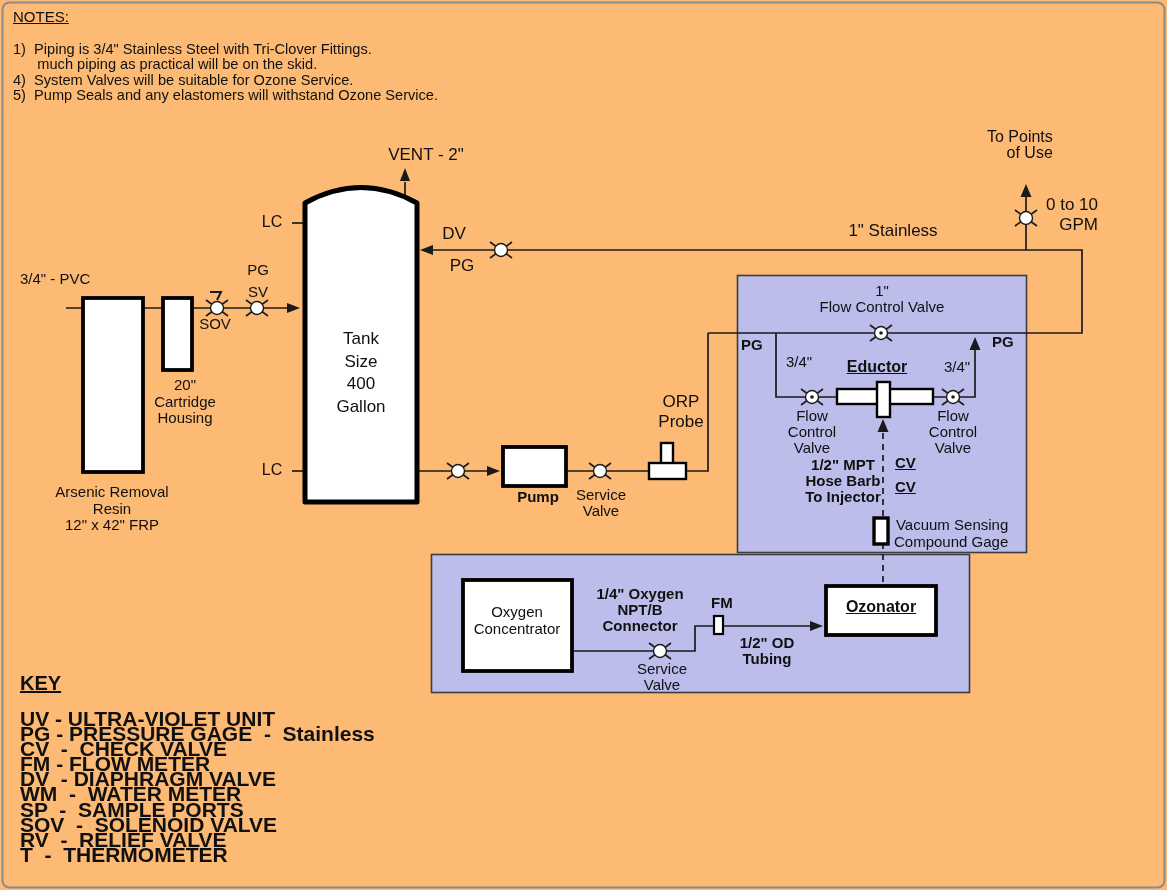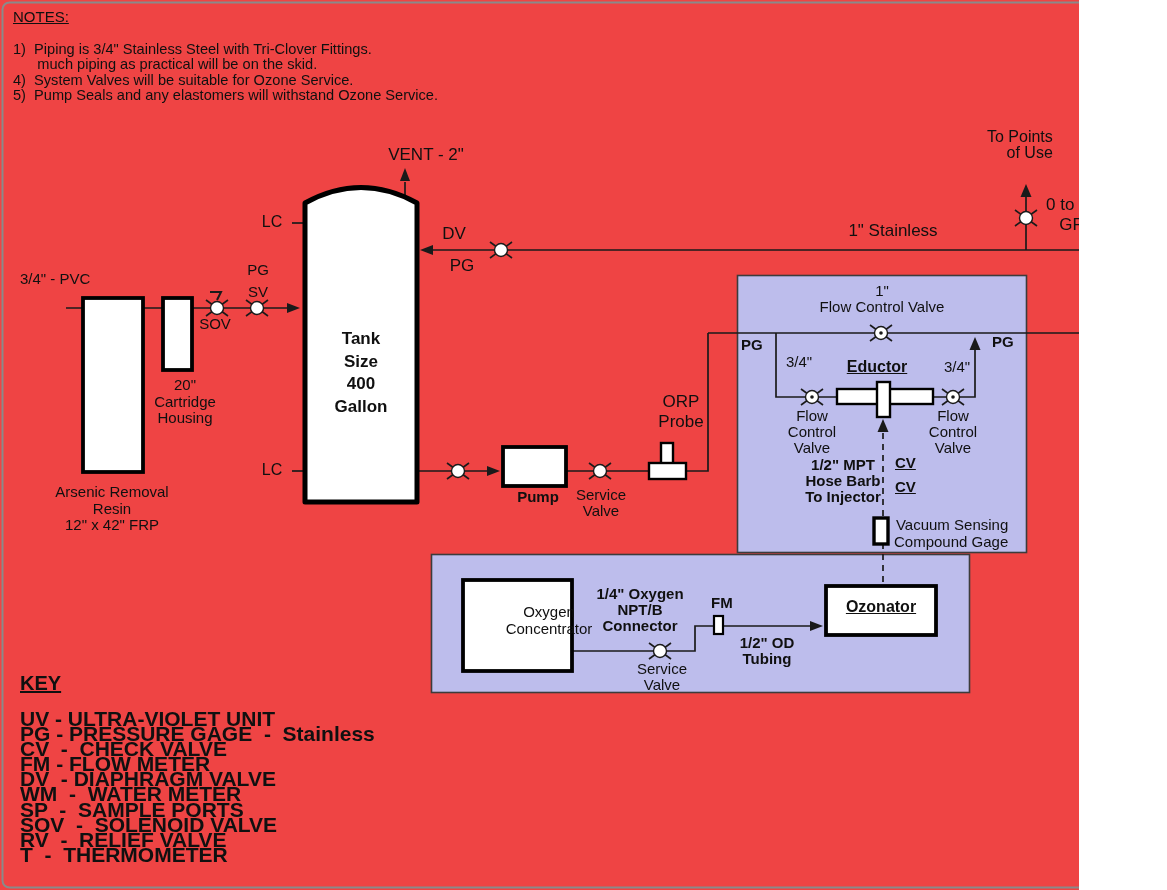--- a/index.html
+++ b/index.html
@@ -1,16 +1,16 @@
 <!DOCTYPE html>
 <html><head>
 <meta charset="utf-8">
 <style>
   html,body{margin:0;padding:0;background:#fff;}
-  .canvas{position:relative;width:1079px;height:890px;background:#ef4444;
+  .canvas{position:relative;width:1167px;height:890px;background:#fdba74;
           font-family:"Liberation Sans",sans-serif;color:#101010;overflow:hidden;}
   svg{position:absolute;left:0;top:0;}
   .lbl{position:absolute;font-size:15px;line-height:16px;white-space:pre;
        text-align:center;transform:translateX(-50%);}
   .la{transform:none;text-align:right;}
   .b{font-weight:bold;}
   .u{text-decoration:underline;}
   .f16{font-size:16px;}
   .f17{font-size:17px;}
   .notes{position:absolute;left:13px;top:8px;}
@@ -156,21 +156,21 @@
   <div class="lbl la" style="left:20px;top:271px;">3/4" - PVC</div>
   <div class="lbl" style="left:258px;top:262px;">PG</div>
   <div class="lbl" style="left:258px;top:284px;">SV</div>
   <div class="lbl" style="left:215px;top:316px;">SOV</div>
   <div class="lbl" style="left:112px;top:484px;line-height:16.5px;">Arsenic Removal
 Resin
 12" x 42" FRP</div>
   <div class="lbl" style="left:185px;top:377px;line-height:16.5px;">20"
 Cartridge
 Housing</div>
-  <div class="lbl f17" style="left:361px;top:328px;line-height:22.5px;font-weight:bold;">Tank
+  <div class="lbl f17" style="left:361px;top:328px;line-height:22.5px;">Tank
 Size
 400
 Gallon</div>
   <div class="lbl f17" style="left:426px;top:147px;">VENT - 2"</div>
   <div class="lbl f16" style="left:272px;top:214px;">LC</div>
   <div class="lbl f16" style="left:272px;top:462px;">LC</div>
   <div class="lbl f17" style="left:454px;top:226px;">DV</div>
   <div class="lbl f17" style="left:462px;top:258px;">PG</div>
   <div class="lbl f17" style="left:893px;top:223px;">1" Stainless</div>
   <div class="lbl la f16" style="left:987px;top:129px;line-height:16px;">To Points
@@ -195,21 +195,21 @@
   <div class="lbl" style="left:953px;top:408px;line-height:15.8px;">Flow
 Control
 Valve</div>
   <div class="lbl b" style="left:843px;top:457px;line-height:16px;">1/2" MPT
 Hose Barb
 To Injector</div>
   <div class="lbl la b u" style="left:895px;top:455px;">CV</div>
   <div class="lbl la b u" style="left:895px;top:479px;">CV</div>
   <div class="lbl la" style="left:894px;top:516px;line-height:17px;">Vacuum Sensing
 Compound Gage</div>
-  <div class="lbl" style="left:517px;top:604px;line-height:16.5px;margin-left:32px;">Oxygen
+  <div class="lbl" style="left:517px;top:604px;line-height:16.5px;">Oxygen
 Concentrator</div>
   <div class="lbl b" style="left:640px;top:586px;line-height:15.8px;">1/4" Oxygen
 NPT/B
 Connector</div>
   <div class="lbl la b" style="left:711px;top:595px;">FM</div>
   <div class="lbl" style="left:662px;top:661px;line-height:15.8px;">Service
 Valve</div>
   <div class="lbl b" style="left:767px;top:635px;line-height:16px;">1/2" OD
 Tubing</div>
   <div class="lbl f16 b u" style="left:881px;top:599px;">Ozonator</div>

